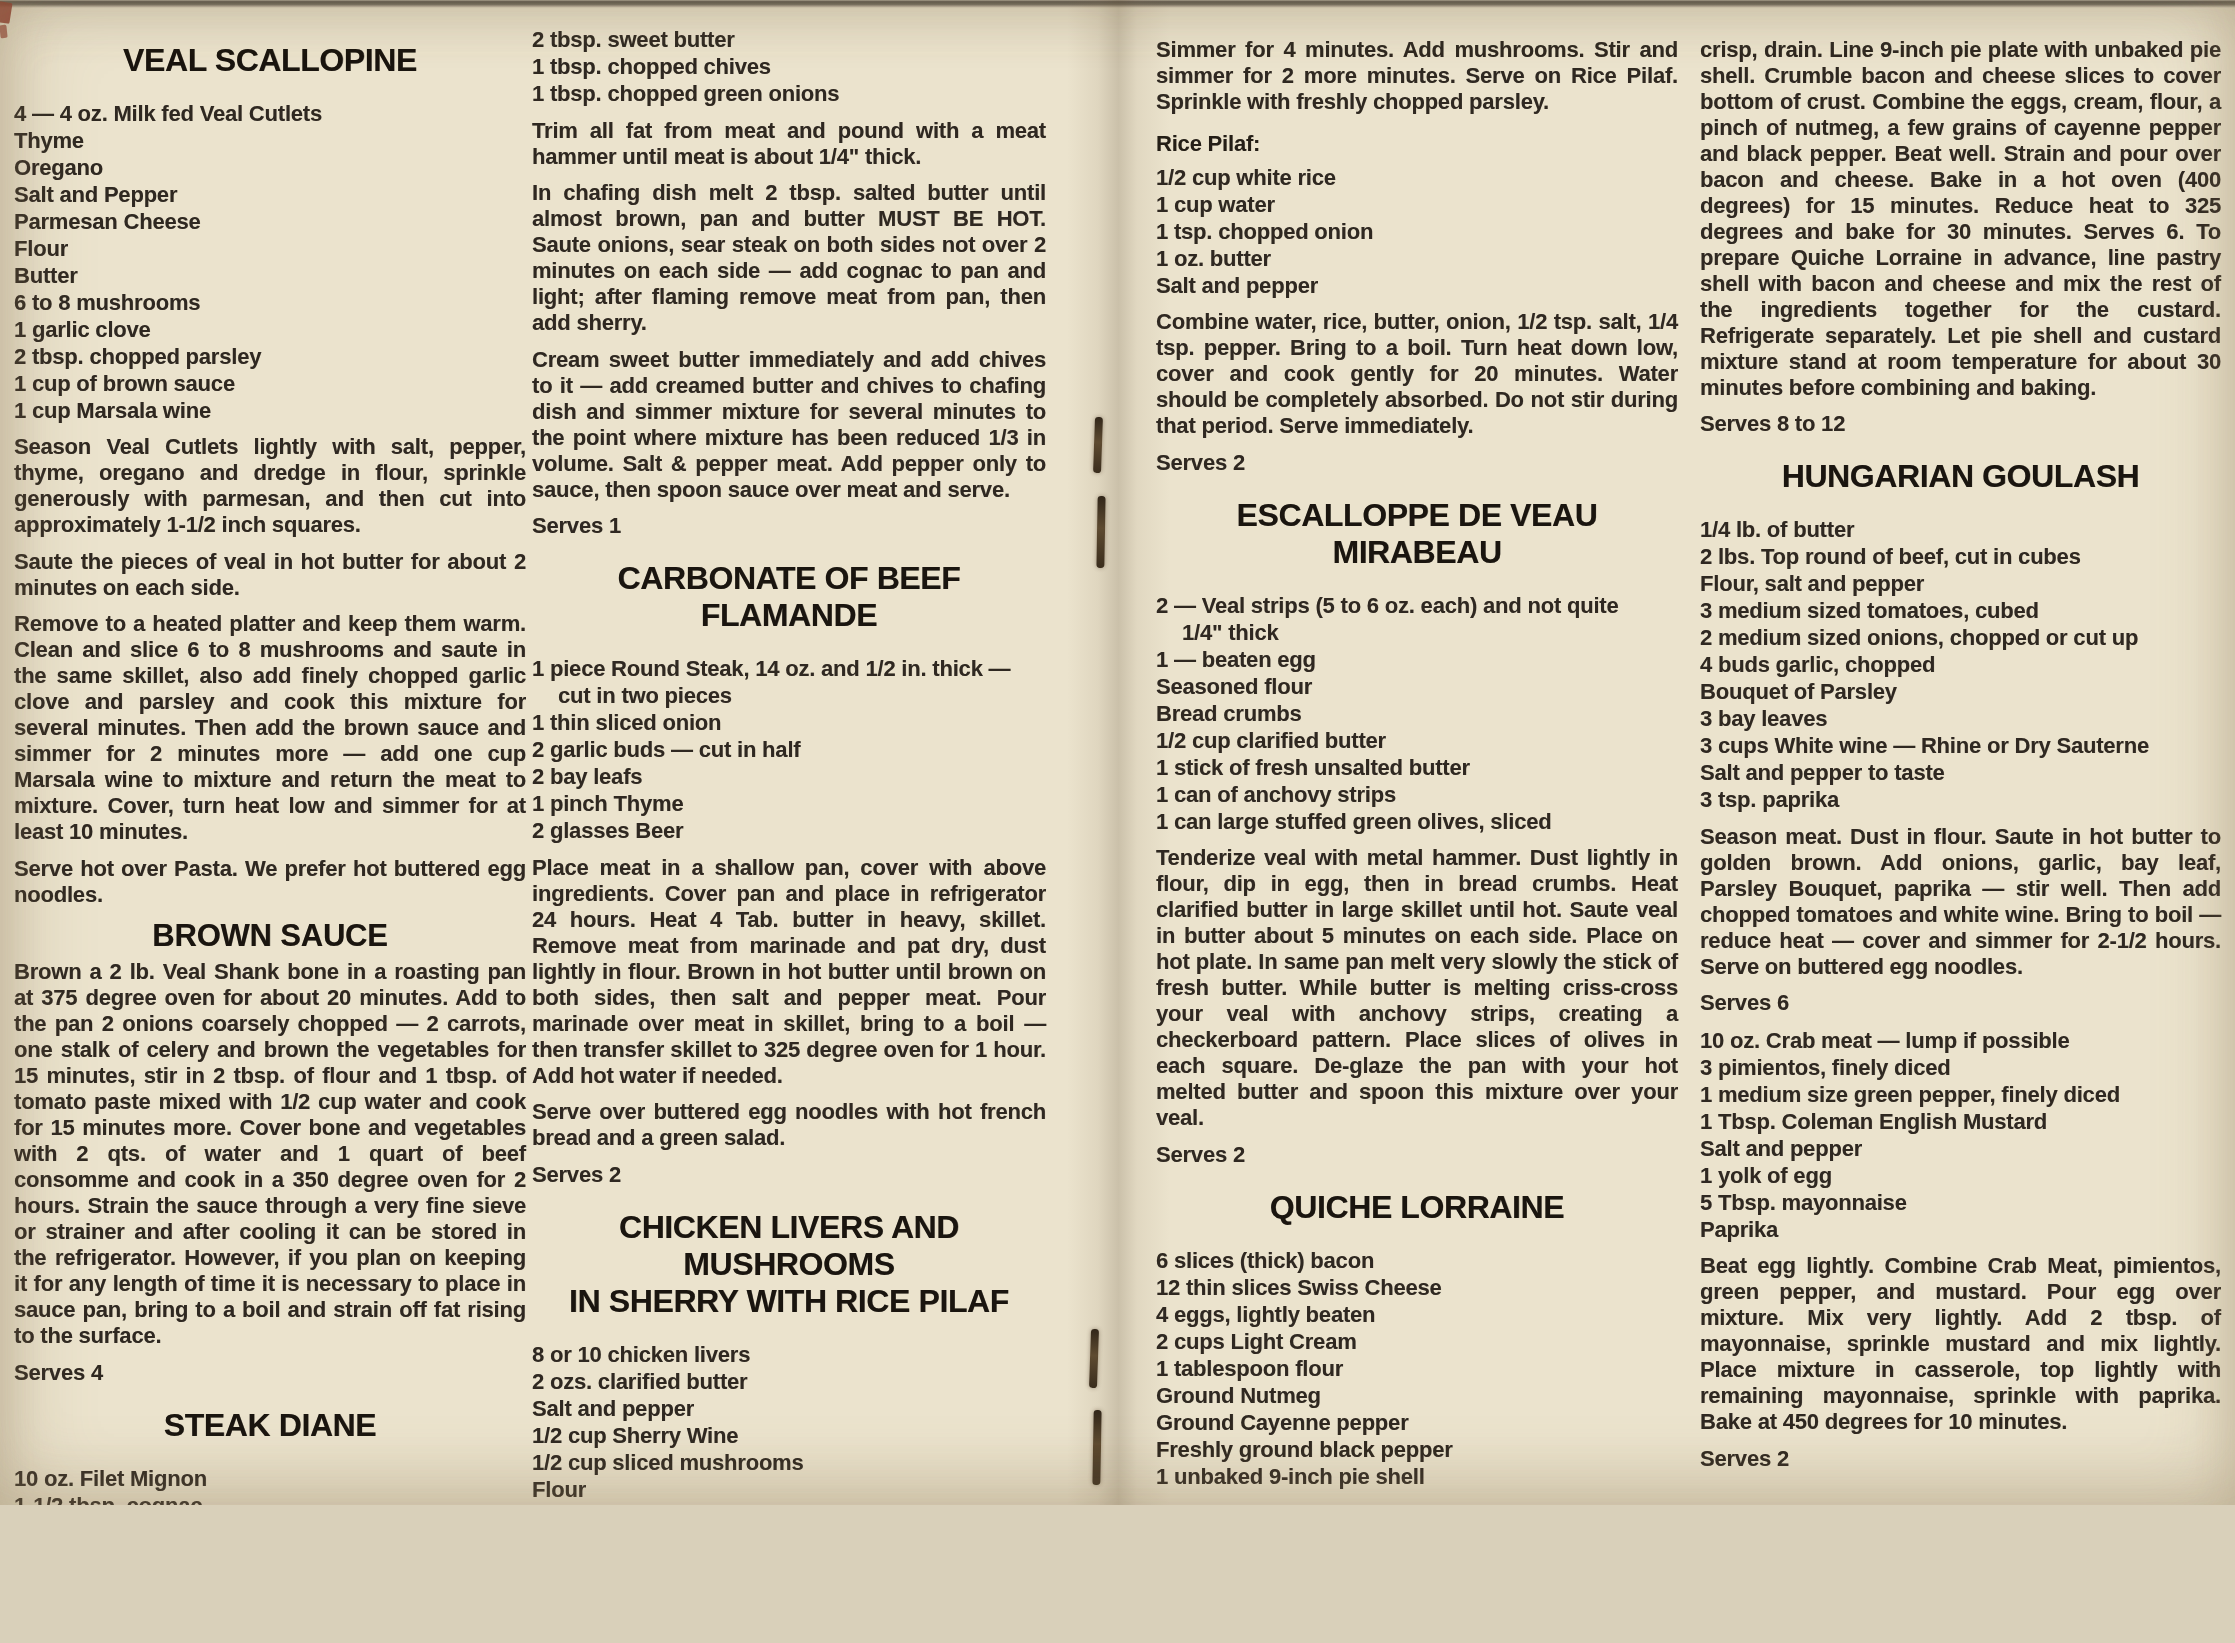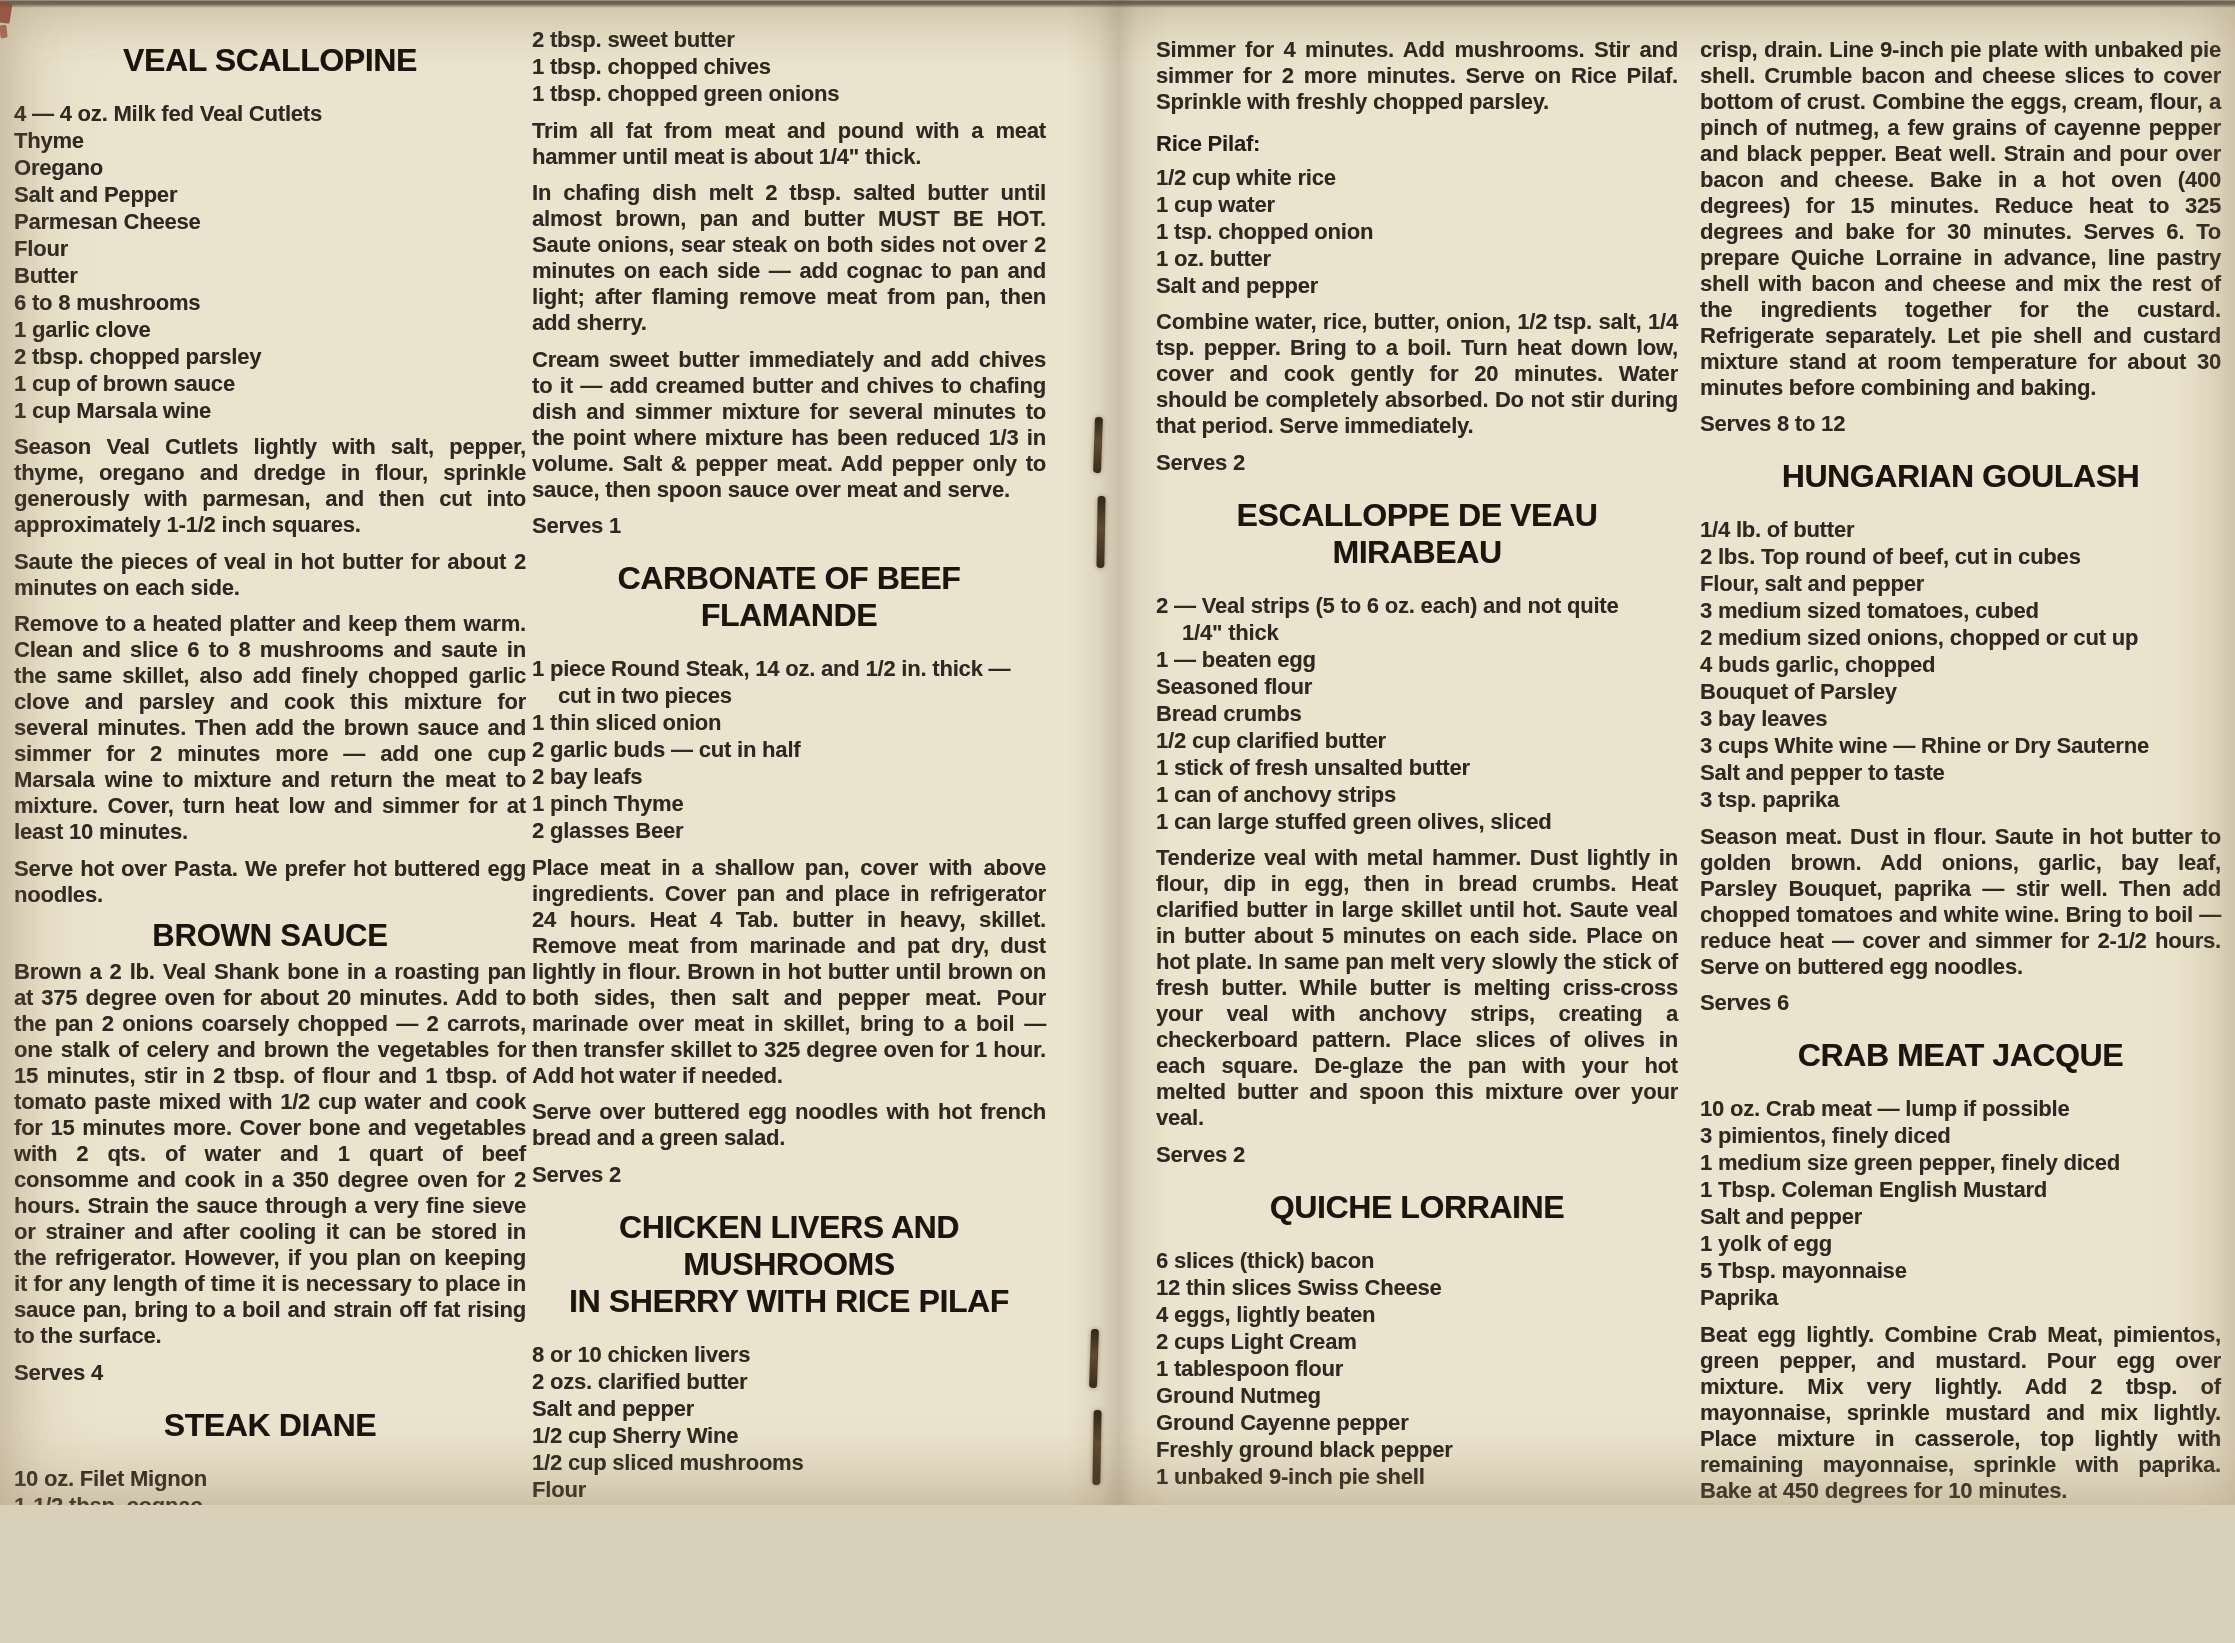--- a/index.html
+++ b/index.html
@@ -197,21 +197,20 @@
       <div class="blk ing">3 medium sized tomatoes, cubed</div>
       <div class="blk ing">2 medium sized onions, chopped or cut up</div>
       <div class="blk ing">4 buds garlic, chopped</div>
       <div class="blk ing">Bouquet of Parsley</div>
       <div class="blk ing">3 bay leaves</div>
       <div class="blk ing">3 cups White wine — Rhine or Dry Sauterne</div>
       <div class="blk ing">Salt and pepper to taste</div>
       <div class="blk ing">3 tsp. paprika</div>
       <div class="blk para">Season meat. Dust in flour. Saute in hot butter to golden brown. Add onions, garlic, bay leaf, Parsley Bouquet, paprika — stir well. Then add chopped tomatoes and white wine. Bring to boil — reduce heat — cover and simmer for 2-1/2 hours. Serve on buttered egg noodles.</div>
       <div class="blk serves">Serves 6</div>
-      <div class="blk title">CRAB MEAT JACQUE</div>
       <div class="blk ing">10 oz. Crab meat — lump if possible</div>
       <div class="blk ing">3 pimientos, finely diced</div>
       <div class="blk ing">1 medium size green pepper, finely diced</div>
       <div class="blk ing">1 Tbsp. Coleman English Mustard</div>
       <div class="blk ing">Salt and pepper</div>
       <div class="blk ing">1 yolk of egg</div>
       <div class="blk ing">5 Tbsp. mayonnaise</div>
       <div class="blk ing">Paprika</div>
       <div class="blk para">Beat egg lightly. Combine Crab Meat, pimientos, green pepper, and mustard. Pour egg over mixture. Mix very lightly. Add 2 tbsp. of mayonnaise, sprinkle mustard and mix lightly. Place mixture in casserole, top lightly with remaining mayonnaise, sprinkle with paprika. Bake at 450 degrees for 10 minutes.</div>
       <div class="blk serves">Serves 2</div>

